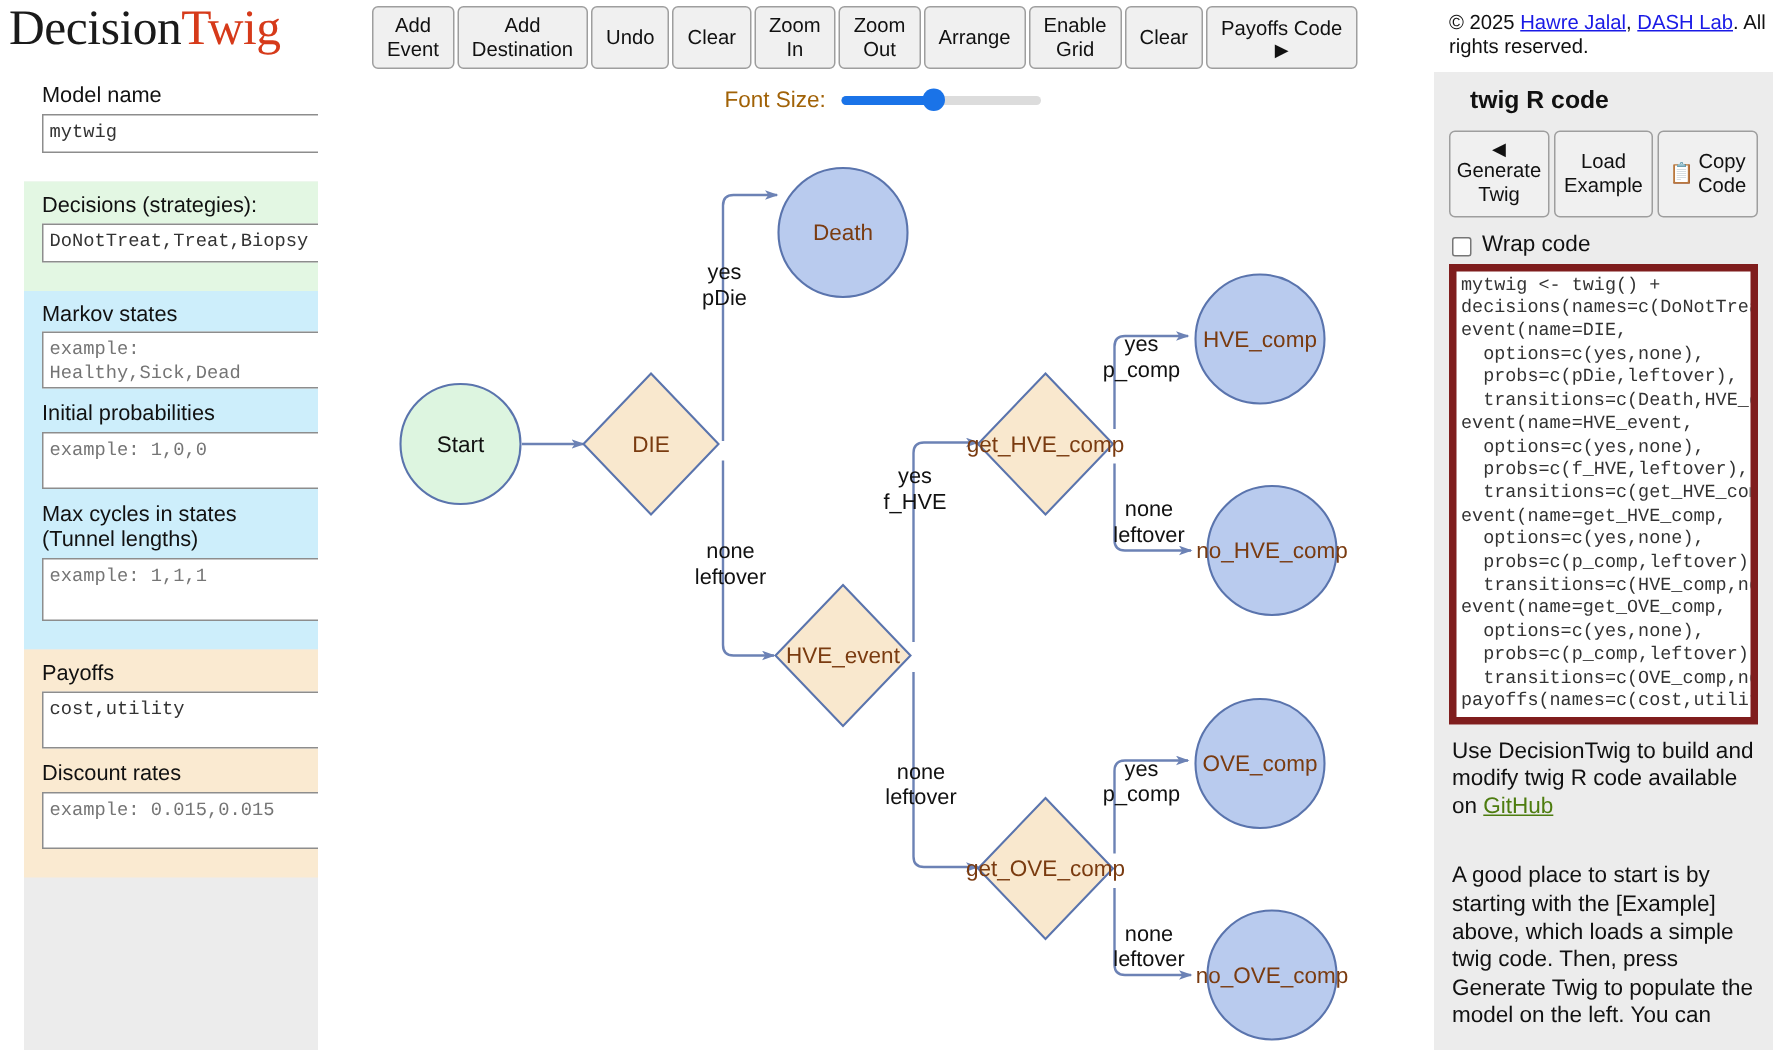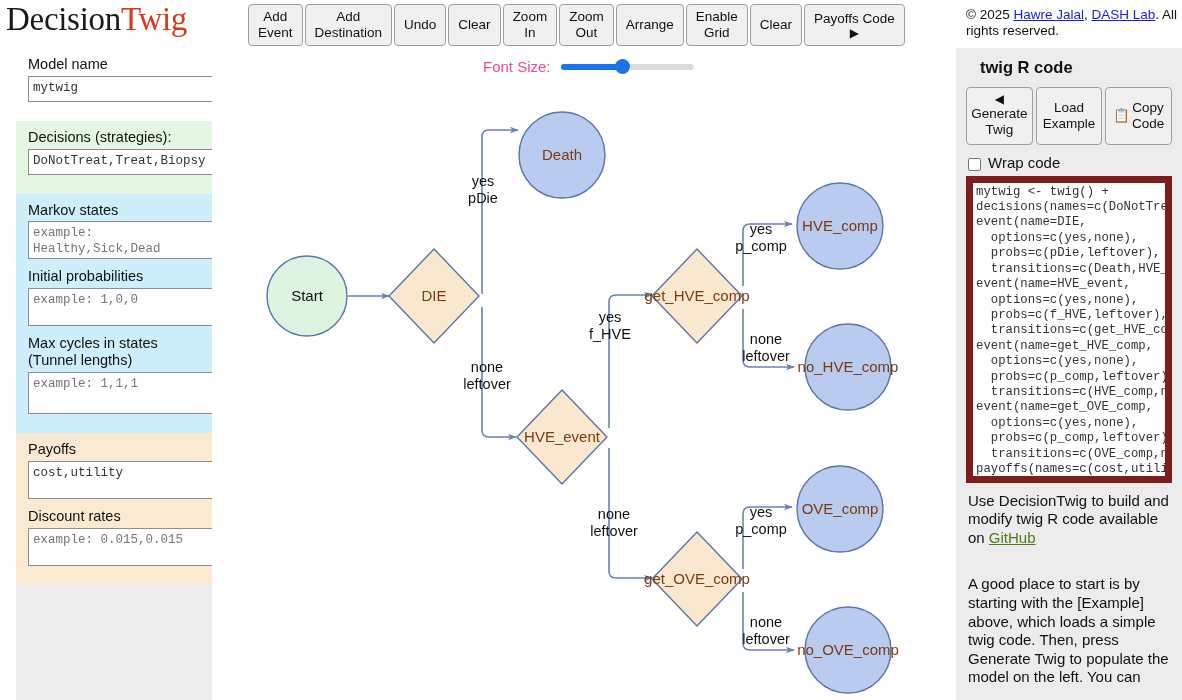--- a/index.html
+++ b/index.html
@@ -91,21 +91,21 @@
   
   #canvaswrap {
     position: absolute; left: 228px; top: 48px;
     width: 728px; height: 652px;
     background: #ffffff;
   }
   #fontsizerow {
     position: absolute; left: 255px; top: 10px;
     display: flex; align-items: center;
   }
-  #fontsizelabel { font-size: 15px; color: #ec4899; margin-right: 10px; }
+  #fontsizelabel { font-size: 15px; color: #a16207; margin-right: 10px; }
   .slider {
     position: relative; width: 133px; height: 15px;
   }
   .slider .track {
     position: absolute; left: 0; top: 5px; width: 133px; height: 6px;
     background: #dcdcdc; border-radius: 3px;
   }
   .slider .fill {
     position: absolute; left: 0; top: 5px; width: 62px; height: 6px;
     background: #1a73e8; border-radius: 3px;
@@ -141,21 +141,21 @@
   .rbtn .inline-ico { margin-right: 2px; }
   .rbtn.copy { flex-direction: row; flex-wrap: wrap; }
   #wraprow { display: flex; align-items: flex-end; margin: 0 0 5px 2px; }
   #wrapbox {
     width: 13px; height: 13px; border: 1px solid #767676;
     background: #fff; border-radius: 2px; margin-right: 7px;
   }
   #wraplabel { font-size: 15px; color: #111; }
   #codearea {
     width: 206px; height: 307px;
-    border: 7px solid #7f1d1d; background: #ffffff;
+    border: 5px solid #7f1d1d; background: #ffffff;
     font-family: "Liberation Mono", monospace;
     font-size: 12.3px; line-height: 1.255;
     color: #333; padding: 2px 3px;
     white-space: pre; overflow: hidden;
   }
   .rtext {
     font-size: 15px; color: #111; line-height: 1.24;
     margin: 9px 0 0 2px; width: 208px;
   }
   .rtext a { color: #4d7c0f; text-decoration: underline; }

